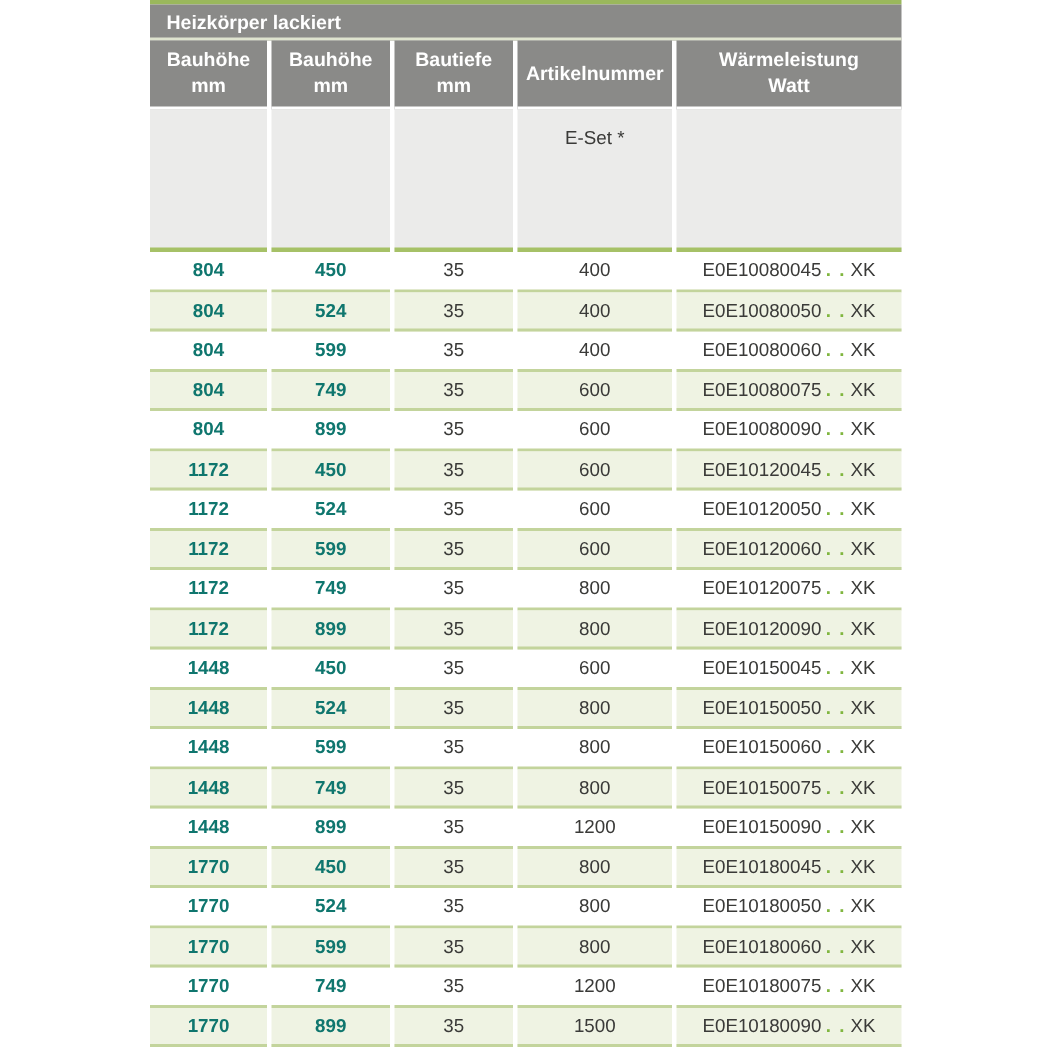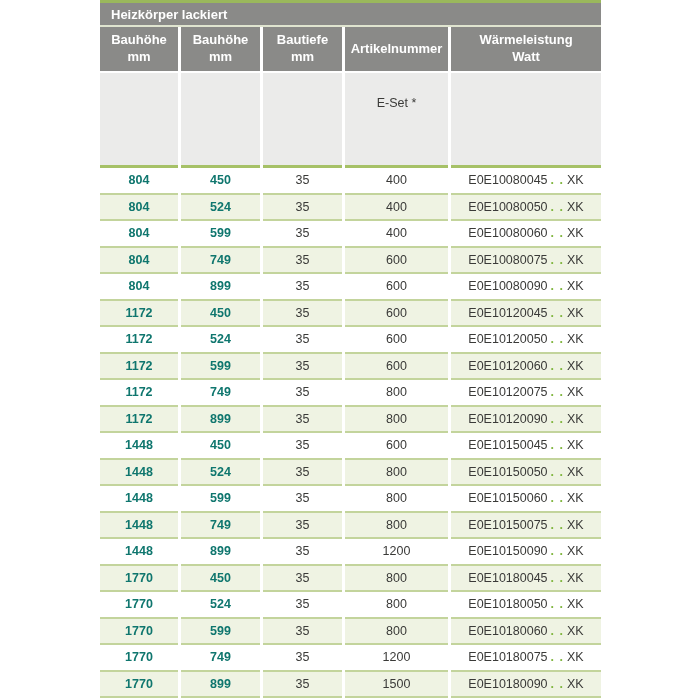--- a/index.html
+++ b/index.html
@@ -17,21 +17,21 @@
   .grid { display:grid; grid-template-columns:78px 79px 79px 103px 150px;
           column-gap:3px; width:501px; }
 
   .hcell { background:#8a8a88; color:#ffffff; height:46px;
            border-bottom:2px solid #ffffff;
            display:flex; flex-direction:column; align-items:center; justify-content:center;
            font-size:13px; font-weight:bold; line-height:1.3; text-align:center; }
 
   .ecell { background:#ebebea; height:95px; border-bottom:3px solid #a6c167;
            display:flex; align-items:flex-start; justify-content:center;
-           padding-top:23px; font-size:12.5px; color:#3a3a38; }
+           padding-top:12px; font-size:12.5px; color:#3a3a38; }
 
   .dcell { height:26.5px; border-bottom:2px solid #c3d49c;
            display:flex; align-items:center; justify-content:center;
            font-size:12.5px; color:#3a3a38; white-space:nowrap; }
   .row-even .dcell { background:#eff3e3; }
   .dcell.b { font-weight:bold; color:#0f766e; }
   .dots { color:#80b63f; font-weight:bold; letter-spacing:1px; padding:0 3px; }
 </style>
 </head>
 <body>

